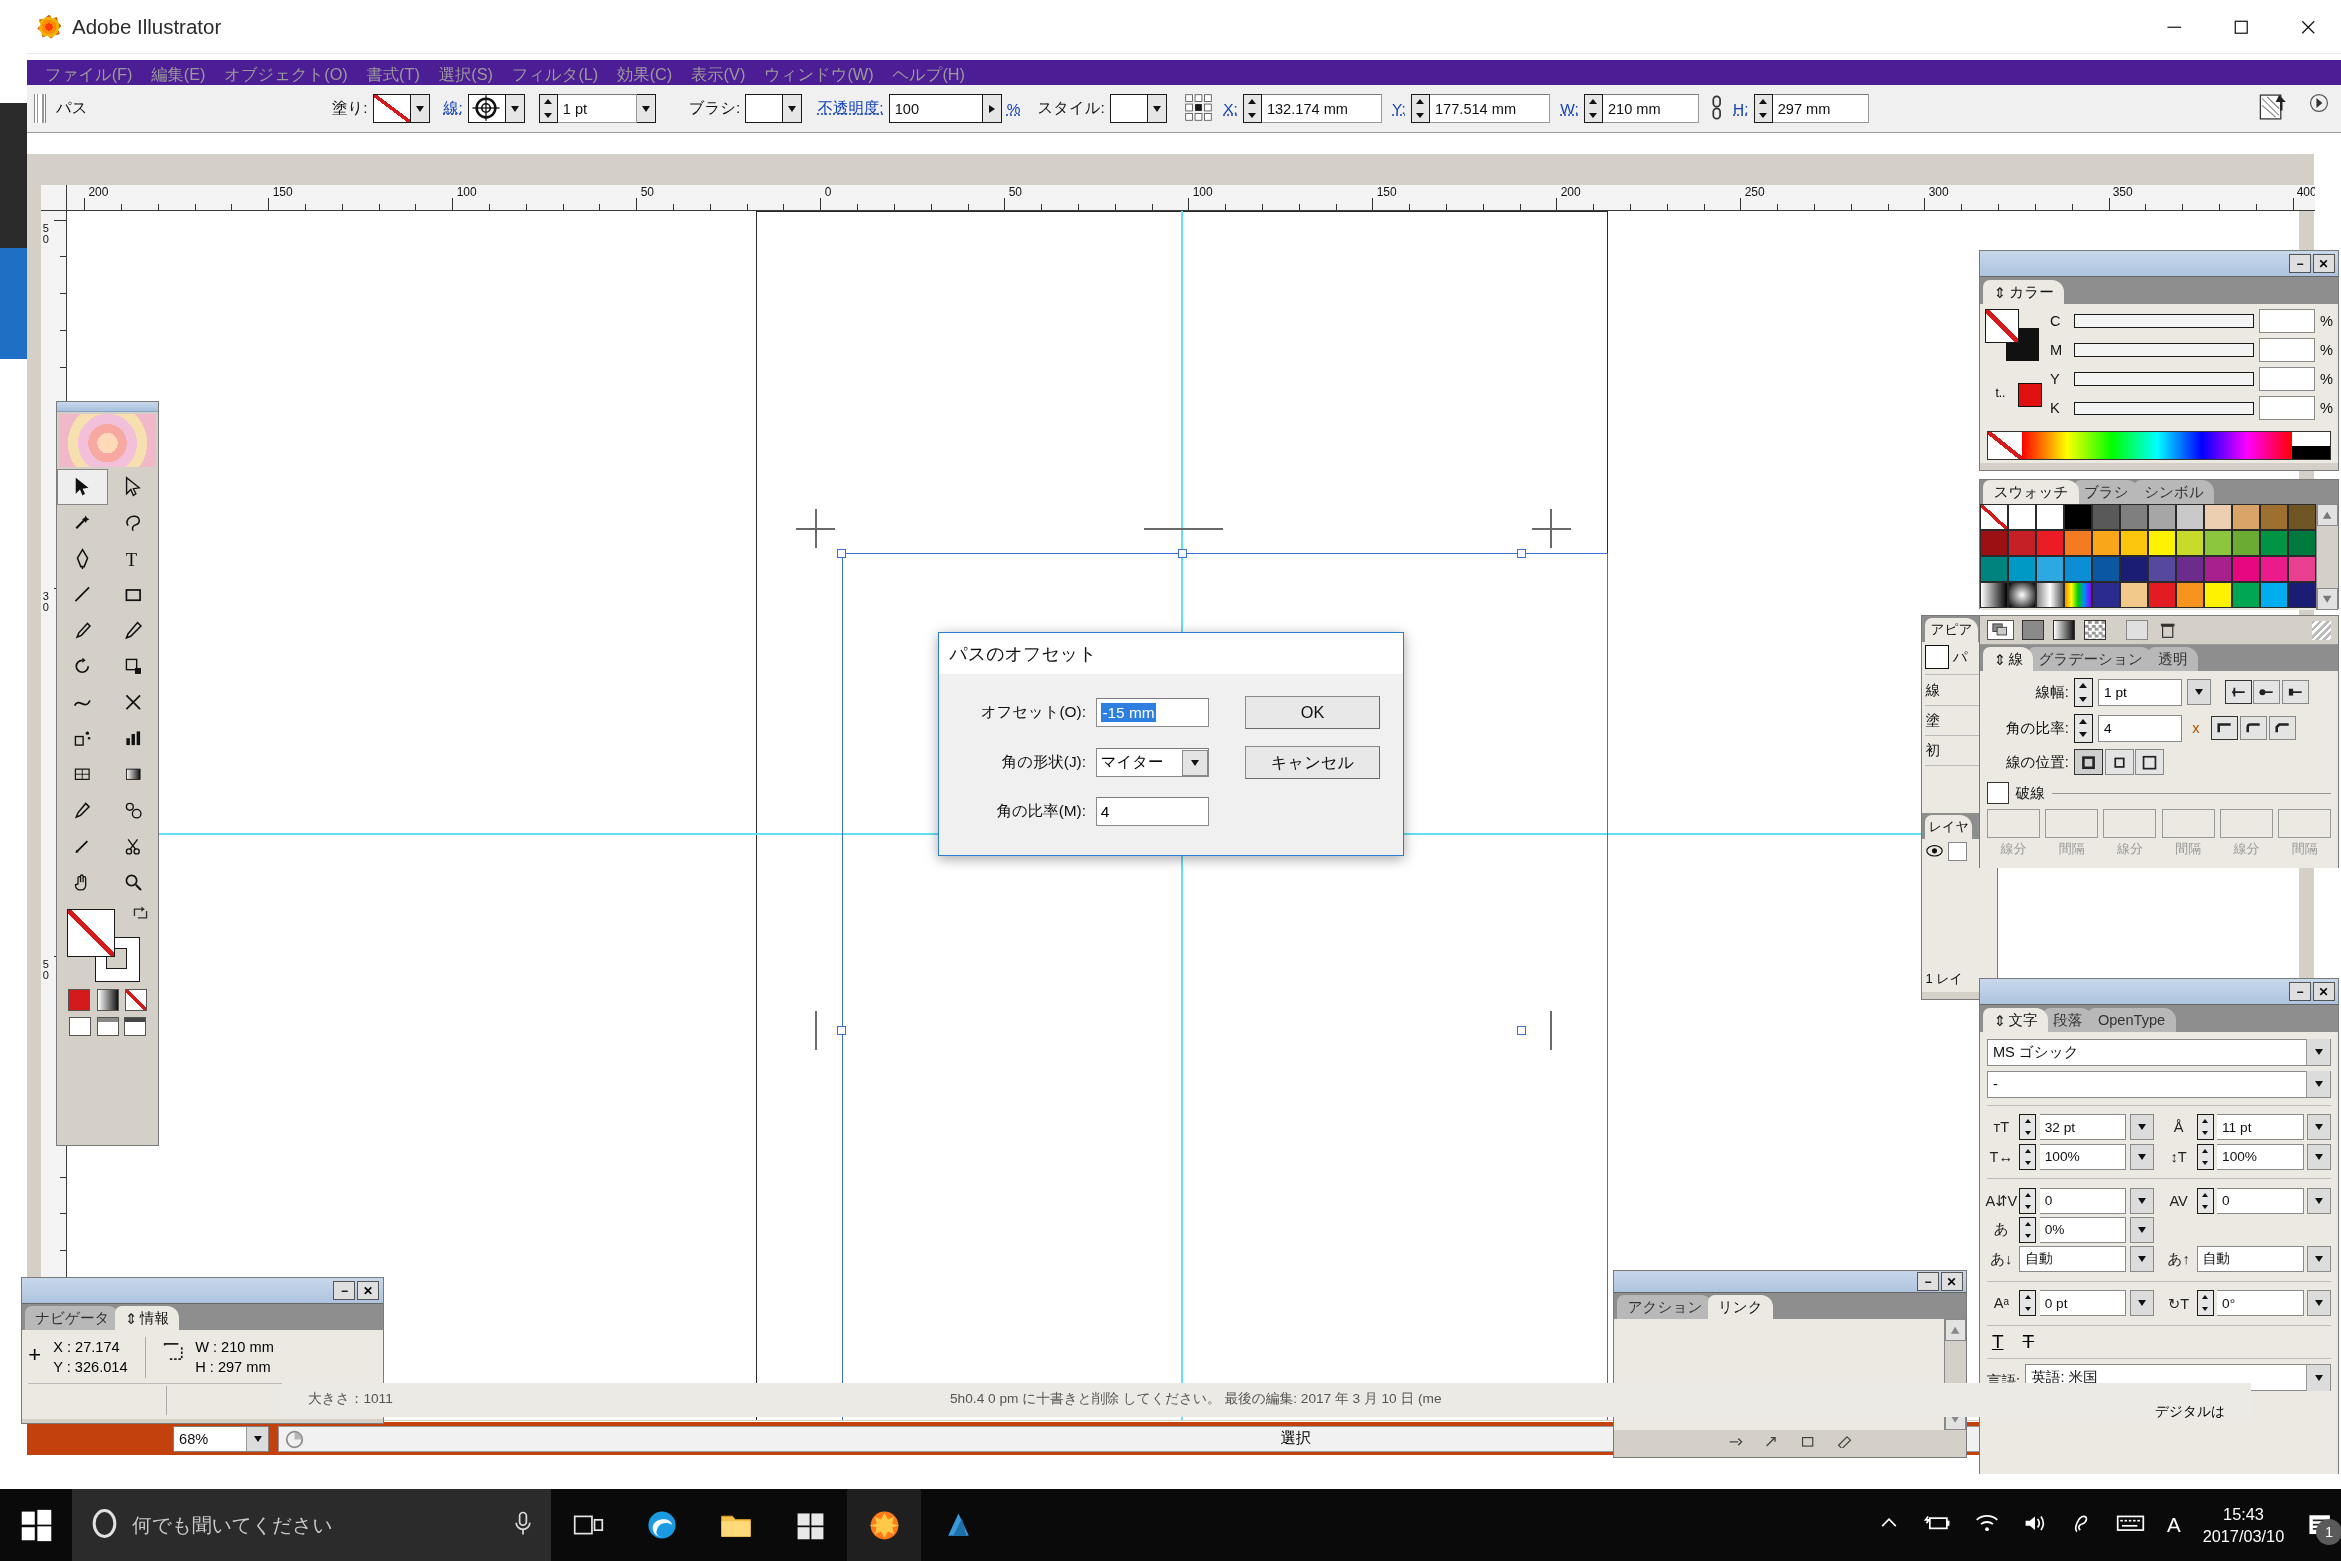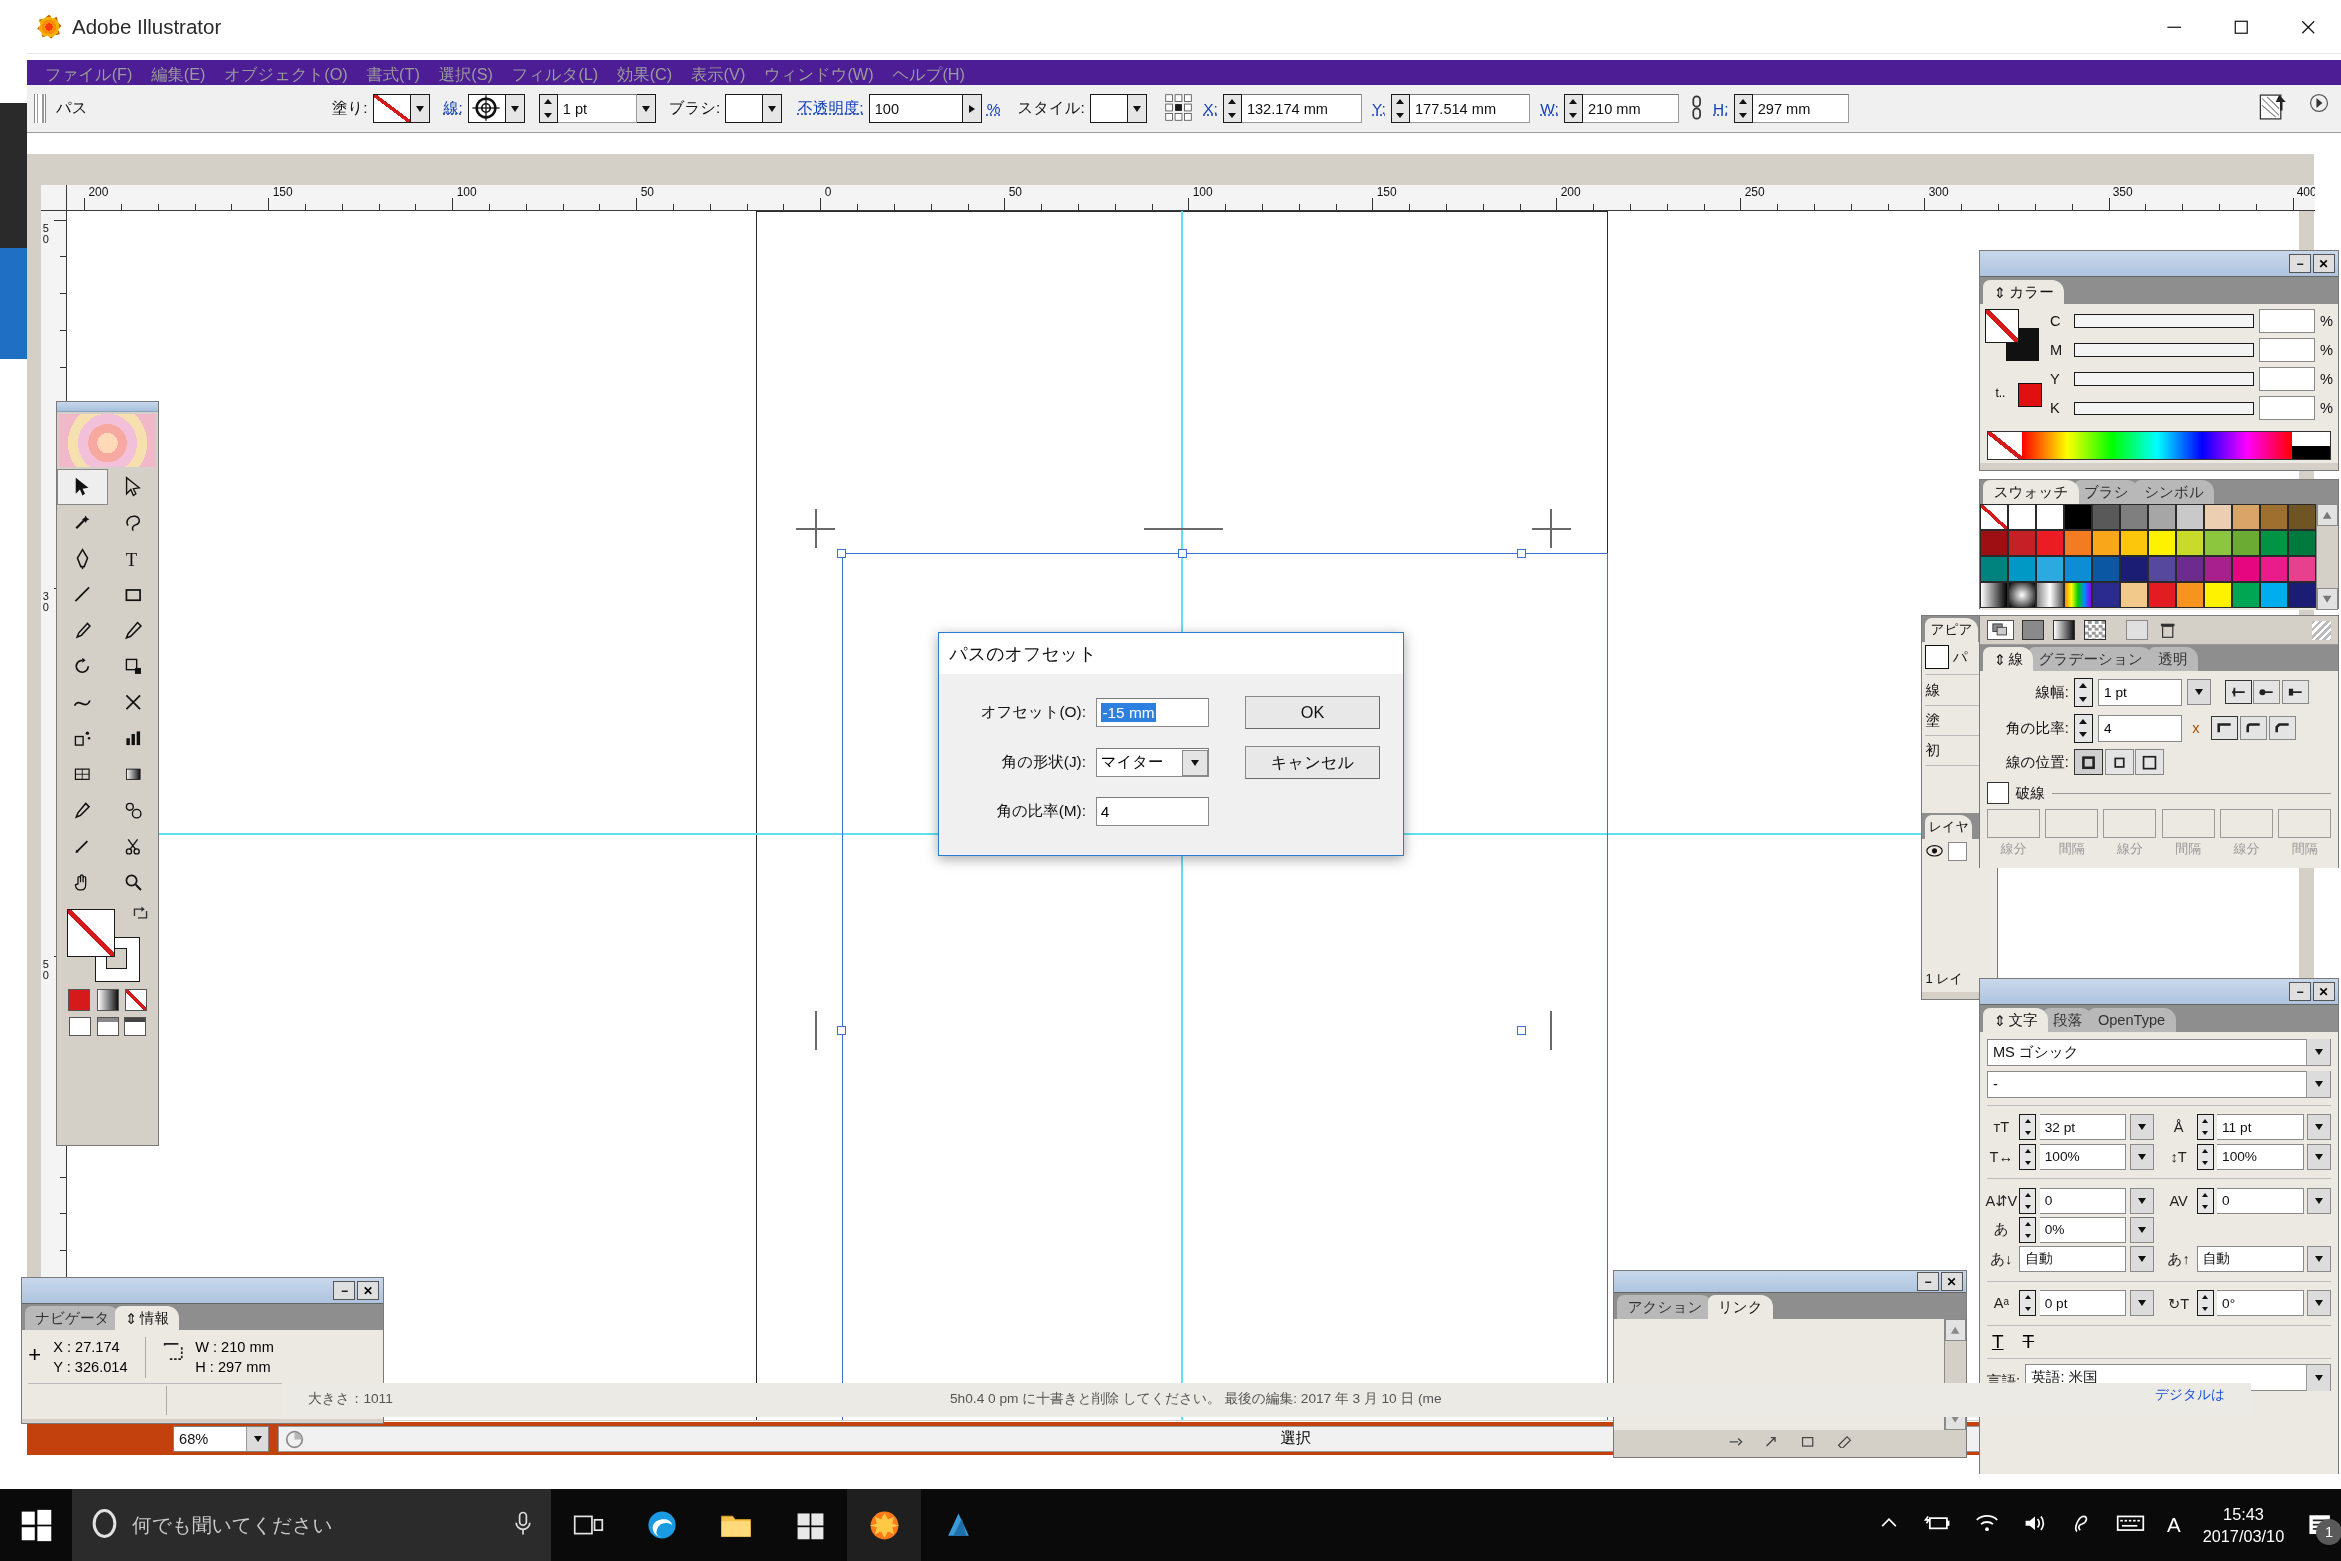--- a/index.html
+++ b/index.html
@@ -197,21 +197,21 @@
   .tb-task{width:74px;height:72px;display:flex;align-items:center;justify-content:center;position:relative;}
   .tb-task.active{background:#1f1f1f;}
   .tb-tray{margin-left:auto;display:flex;align-items:center;height:72px;padding-right:6.8px;gap:22px;}
   .tb-clock{display:flex;flex-direction:column;align-items:center;color:#fff;font-size:16.3px;line-height:22px;}
   .notif{width:29px;height:29px;position:relative;}
   .badge{position:absolute;right:-6.8px;bottom:-5.1px;width:26px;height:26px;border-radius:50%;background:#5a5a5a;color:#fff;font-size:14.6px;display:flex;align-items:center;justify-content:center;}
   
   .underlay{position:absolute;left:282px;bottom:72px;width:1969px;height:34px;background:#eceae4;}
   .underlay .t1{position:absolute;left:26px;top:6.8px;font-size:13.7px;color:#555;}
   .underlay .t2{position:absolute;left:668px;top:6.8px;font-size:13.7px;color:#555;}
-  .underlay .t3{position:absolute;right:26px;top:3px;font-size:13.7px;color:#1d4ed8;}
+  .underlay .t3{position:absolute;right:26px;top:20px;font-size:13.7px;color:#000000;}
   .leftstrip{position:absolute;left:0;top:0;width:27px;height:1489px;background:#ffffff;}
   .leftstrip .blue{position:absolute;left:0;top:248px;width:27px;height:111px;background:#1f6fc4;}
   .leftstrip .dark{position:absolute;left:0;top:103px;width:27px;height:146px;background:#2a2a2a;}
 </style>
 </head>
 <body>
 
 <div class="app">
 
   <div class="leftstrip">
@@ -289,21 +289,21 @@
       <div class="spin">
           <div class="up"></div>
           <div class="dn"></div>
         </div>
       <div class="fieldbox" style="width:79px">1 pt</div>
       <div class="mini-drop">
           <div class="caret"></div>
         </div>
     </div>
 
-    <div class="cb-label" style="margin-left:13px">ブラシ:</div>
+    <div class="cb-label" style="margin-left:33px">ブラシ:</div>
     <div style="display:flex">
       <div class="swatchbox"></div>
       <div class="mini-drop">
           <div class="caret"></div>
         </div>
     </div>
 
     <div class="cb-label blue" style="margin-left:15.4px">不透明度:</div>
     <div style="display:flex">
       <div class="fieldbox" style="width:94px;border:1.7px solid #1a1a1a;">100</div>

